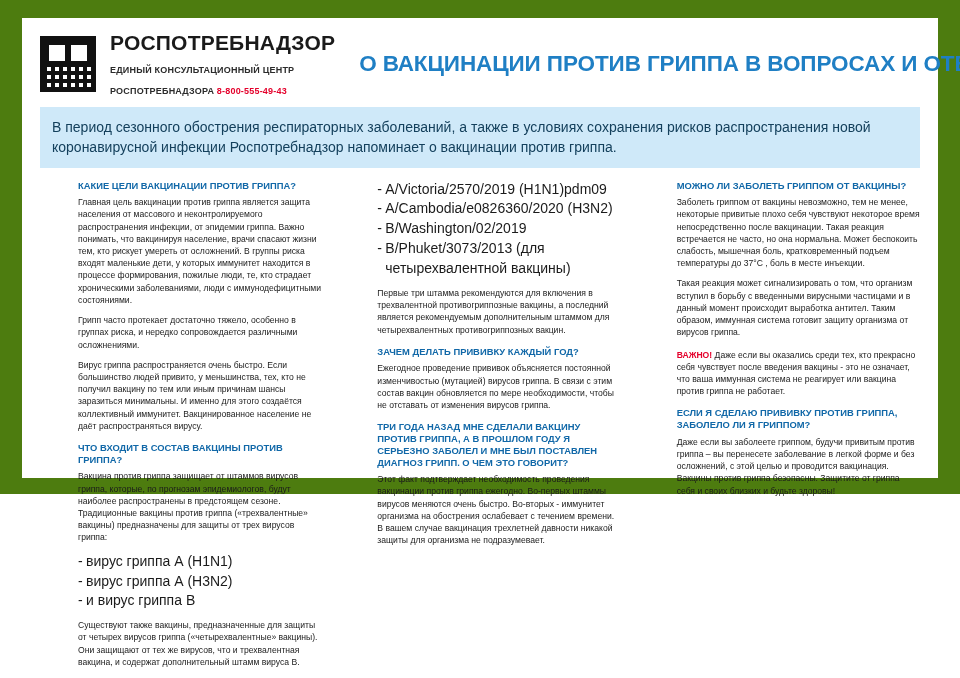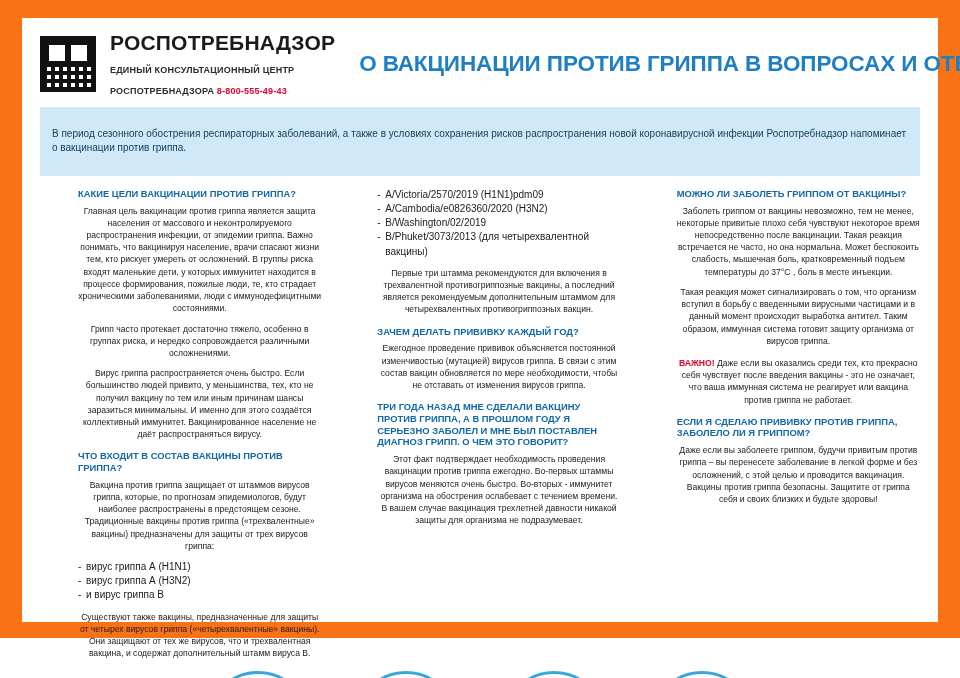--- a/index.html
+++ b/index.html
@@ -9,22 +9,22 @@
   }
   body {
     width: 960px;
     height: 678px;
     font-family: "Liberation Sans", sans-serif;
     overflow: hidden;
   }
   .poster {
     position: relative;
     width: 960px;
-    height: 638px;
-    background: #f97316;
+    height: 494px;
+    background: #4d7c0f;
     box-sizing: border-box;
     padding: 18px 22px 16px 22px;
   }
   .sheet {
     position: relative;
     width: 100%;
     height: 100%;
     background: #ffffff;
     box-sizing: border-box;
     padding: 14px 18px 10px 18px;
@@ -89,23 +89,23 @@
     font-size: 22.5px;
     font-weight: bold;
     letter-spacing: -0.1px;
     white-space: nowrap;
     padding-left: 10px;
   }
   
   .intro {
     background: #cfe9f9;
     color: #14405c;
-    font-size: 10px;
+    font-size: 14px;
     line-height: 1.45;
-    padding: 20px 12px;
+    padding: 10px 12px;
     margin-top: 2px;
   }
   
   .cols {
     display: flex;
     gap: 18px;
     margin-top: 12px;
     flex: 0 0 auto;
   }
   .col {
@@ -119,30 +119,30 @@
     color: #1168a8;
     margin: 0 0 5px 0;
     line-height: 1.25;
     text-transform: uppercase;
   }
   p.t {
     font-size: 8.6px;
     line-height: 1.42;
     color: #1b1b1b;
     margin: 0 0 8px 0;
-    text-align: center;
+    text-align: left;
   }
   p.t.last { margin-bottom: 10px; }
   ul.lst {
     margin: 0 0 8px 0;
     padding: 0;
     list-style: none;
   }
   ul.lst li {
-    font-size: 10px;
+    font-size: 14px;
     line-height: 1.42;
     color: #1b1b1b;
     padding-left: 8px;
     position: relative;
   }
   ul.lst li::before {
     content: "-";
     position: absolute;
     left: 0;
   }

